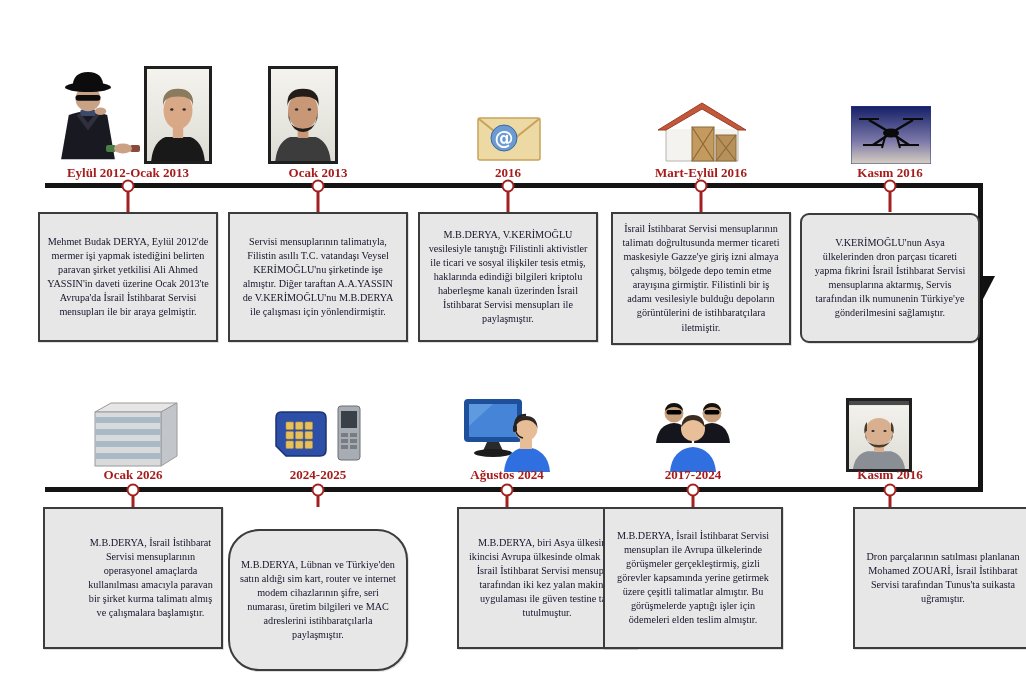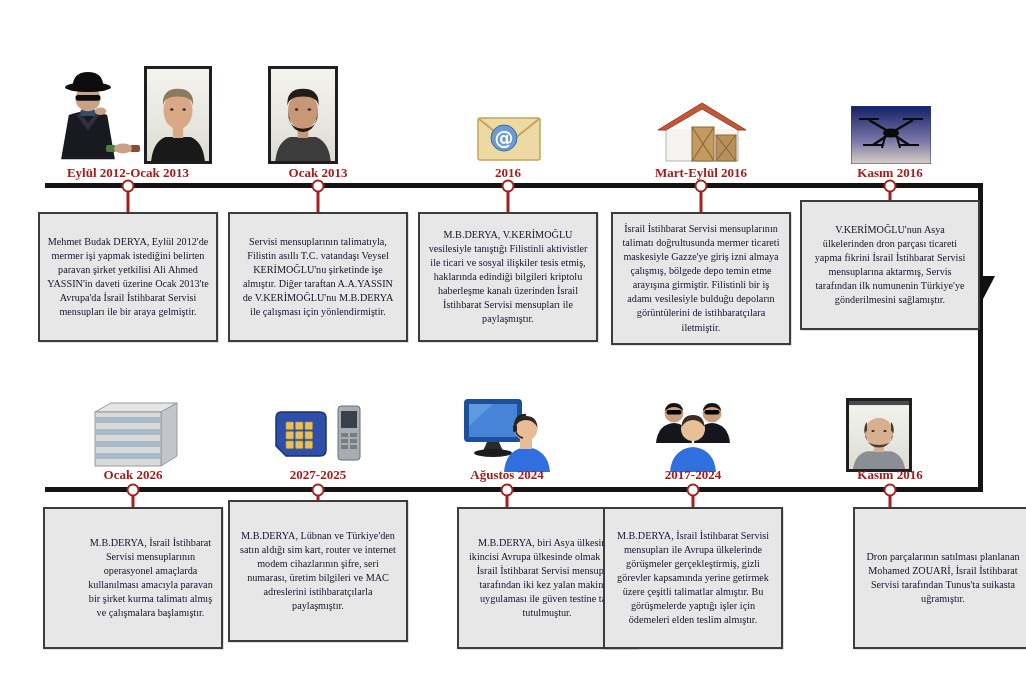--- a/index.html
+++ b/index.html
@@ -135,21 +135,21 @@
           <g stroke="#0a0a0a" stroke-width="2.5" fill="none">
             <path d="M40 27 L18 14 M40 27 L62 14 M40 27 L22 39 M40 27 L58 39"></path>
             <path d="M8 13 L28 13 M52 13 L72 13 M12 39 L32 39 M48 39 L68 39" stroke-width="2"></path>
             <path d="M34 31 L31 42 M46 31 L49 42" stroke-width="2"></path>
           </g>
           <ellipse cx="40" cy="27" rx="8" ry="4.5" fill="#0a0a0a"></ellipse>
         </svg></div>
       <div class="date" style="left: 890px; top: 165px;">Kasım 2016</div>
       <div class="connector" style="left: 890px; top: 187px; height: 25px;"></div>
       <div class="tl-dot" style="left: 890px; top: 185.5px;"></div>
-      <div class="box" style="left: 890px; top: 200px; min-height: 130px;">
+      <div class="box" style="left: 890px; top: 213px; min-height: 130px; border-radius: 9px;">
         <span>V.KERİMOĞLU'nun Asya ülkelerinden dron parçası ticareti yapma fikrini İsrail İstihbarat Servisi mensuplarına aktarmış, Servis tarafından ilk numunenin Türkiye'ye gönderilmesini sağlamıştır.</span>
       </div>
       <div class="icon-wrap" style="left: 83px; top: 398px;"><svg width="100" height="72" viewBox="0 0 100 72">
           <path d="M12 14 L78 14 L94 5 L28 5 Z" fill="#e6e6e6" stroke="#9a9a9a"></path>
           <path d="M78 14 L94 5 L94 58 L78 68 Z" fill="#c2c6ca" stroke="#9a9a9a"></path>
           <rect x="12" y="14" width="66" height="54" fill="#d8dadc" stroke="#9a9a9a"></rect>
           <g fill="#a9bac6">
             <rect x="12" y="19" width="66" height="6"></rect>
             <rect x="12" y="31" width="66" height="6"></rect>
             <rect x="12" y="43" width="66" height="6"></rect>
@@ -179,24 +179,24 @@
           <rect x="75" y="11" width="16" height="17" fill="#3a4048"></rect>
           <g fill="#787d84">
             <rect x="75" y="33" width="7" height="4"></rect>
             <rect x="84" y="33" width="7" height="4"></rect>
             <rect x="75" y="39" width="7" height="4"></rect>
             <rect x="84" y="39" width="7" height="4"></rect>
             <rect x="75" y="45" width="7" height="4"></rect>
             <rect x="84" y="45" width="7" height="4"></rect>
           </g>
         </svg></div>
-      <div class="date" style="left: 318px; top: 467px;">2027-2025</div>
+      <div class="date" style="left: 318px; top: 467px;">2024-2025</div>
       <div class="connector" style="left: 318px; top: 491px; height: 16px;"></div>
       <div class="tl-dot" style="left: 318px; top: 489.5px;"></div>
-      <div class="box" style="left: 318px; top: 500px; min-height: 142px;">
+      <div class="box" style="left: 318px; top: 529px; min-height: 142px; border-radius: 31px;">
         <span>M.B.DERYA, Lübnan ve Türkiye'den satın aldığı sim kart, router ve internet modem cihazlarının şifre, seri numarası, üretim bilgileri ve MAC adreslerini istihbaratçılarla paylaşmıştır.</span>
       </div>
       <div class="icon-wrap" style="left: 460px; top: 396px;"><svg width="94" height="76" viewBox="0 0 94 76">
           <rect x="4" y="3" width="58" height="43" rx="4" fill="#1e4f9a"></rect>
           <rect x="9" y="8" width="48" height="33" fill="#4584d6"></rect>
           <path d="M9 8 L33 8 L9 30 Z" fill="#6ba2e2" opacity="0.7"></path>
           <path d="M27 46 h12 l4 9 h-20 z" fill="#2a2a2a"></path>
           <ellipse cx="33" cy="57" rx="19" ry="4" fill="#1c1c1c"></ellipse>
           <path d="M44 76 Q46 53 66 51 Q88 53 90 76 Z" fill="#2f6fe0"></path>
           <rect x="60" y="41" width="12" height="12" fill="#e6bd96"></rect>

